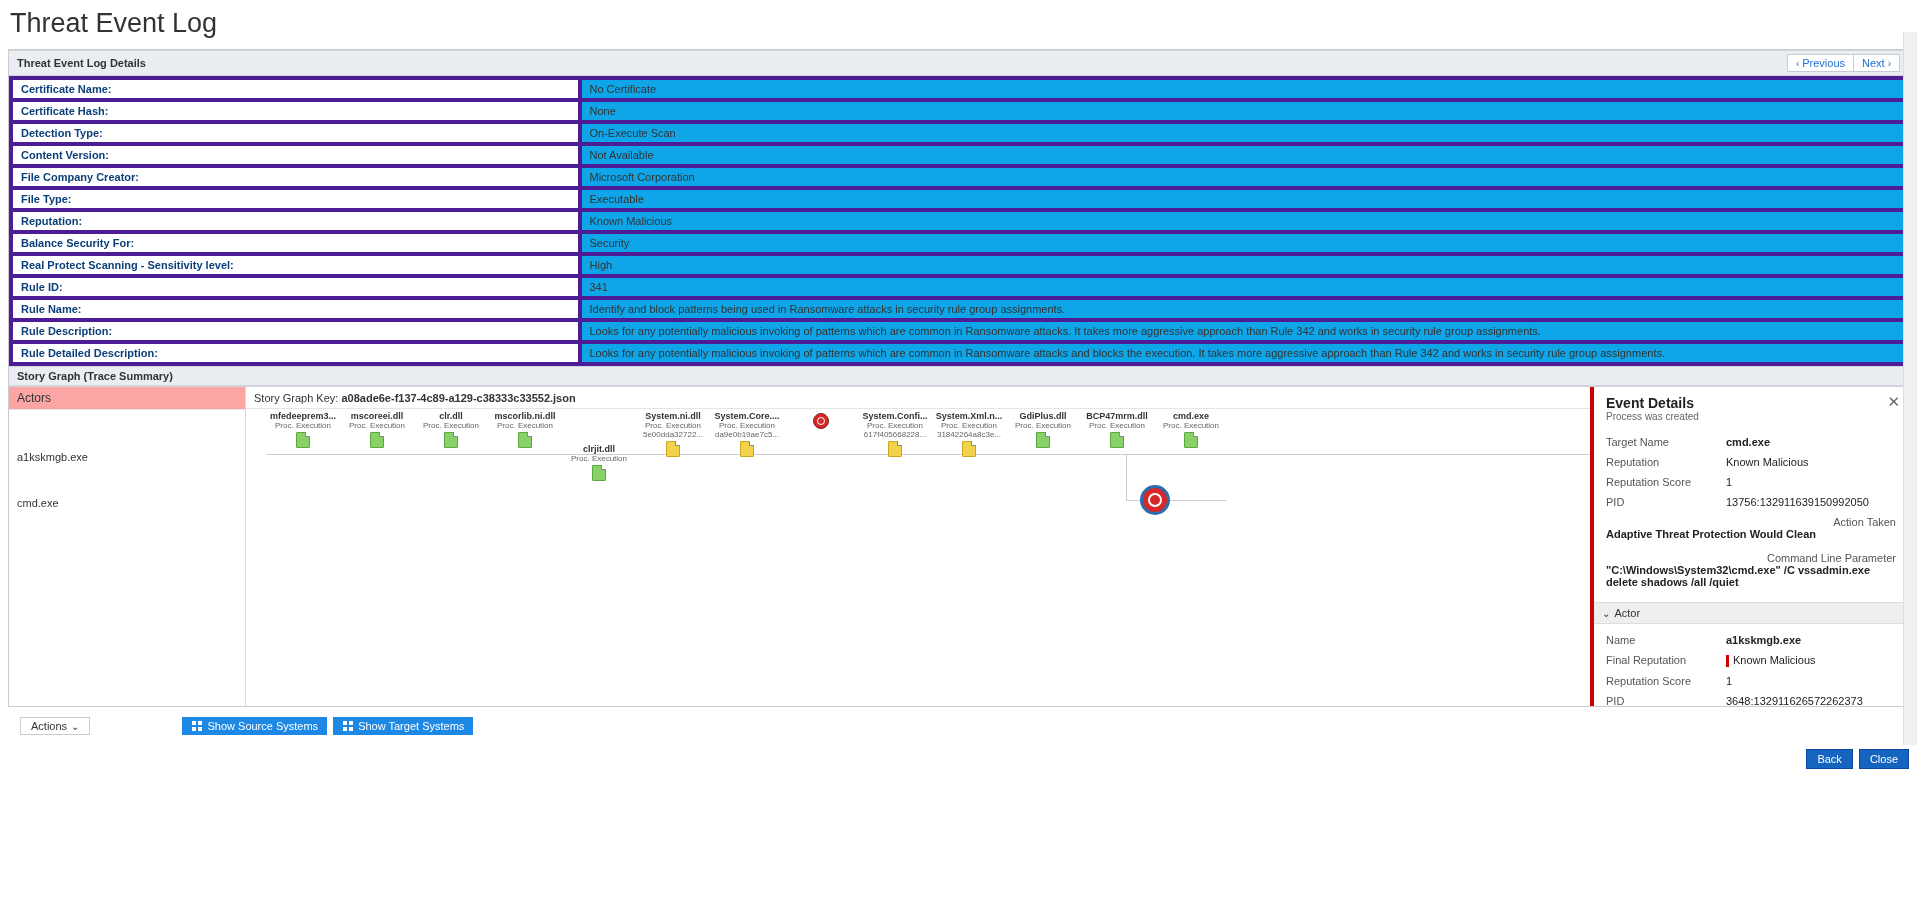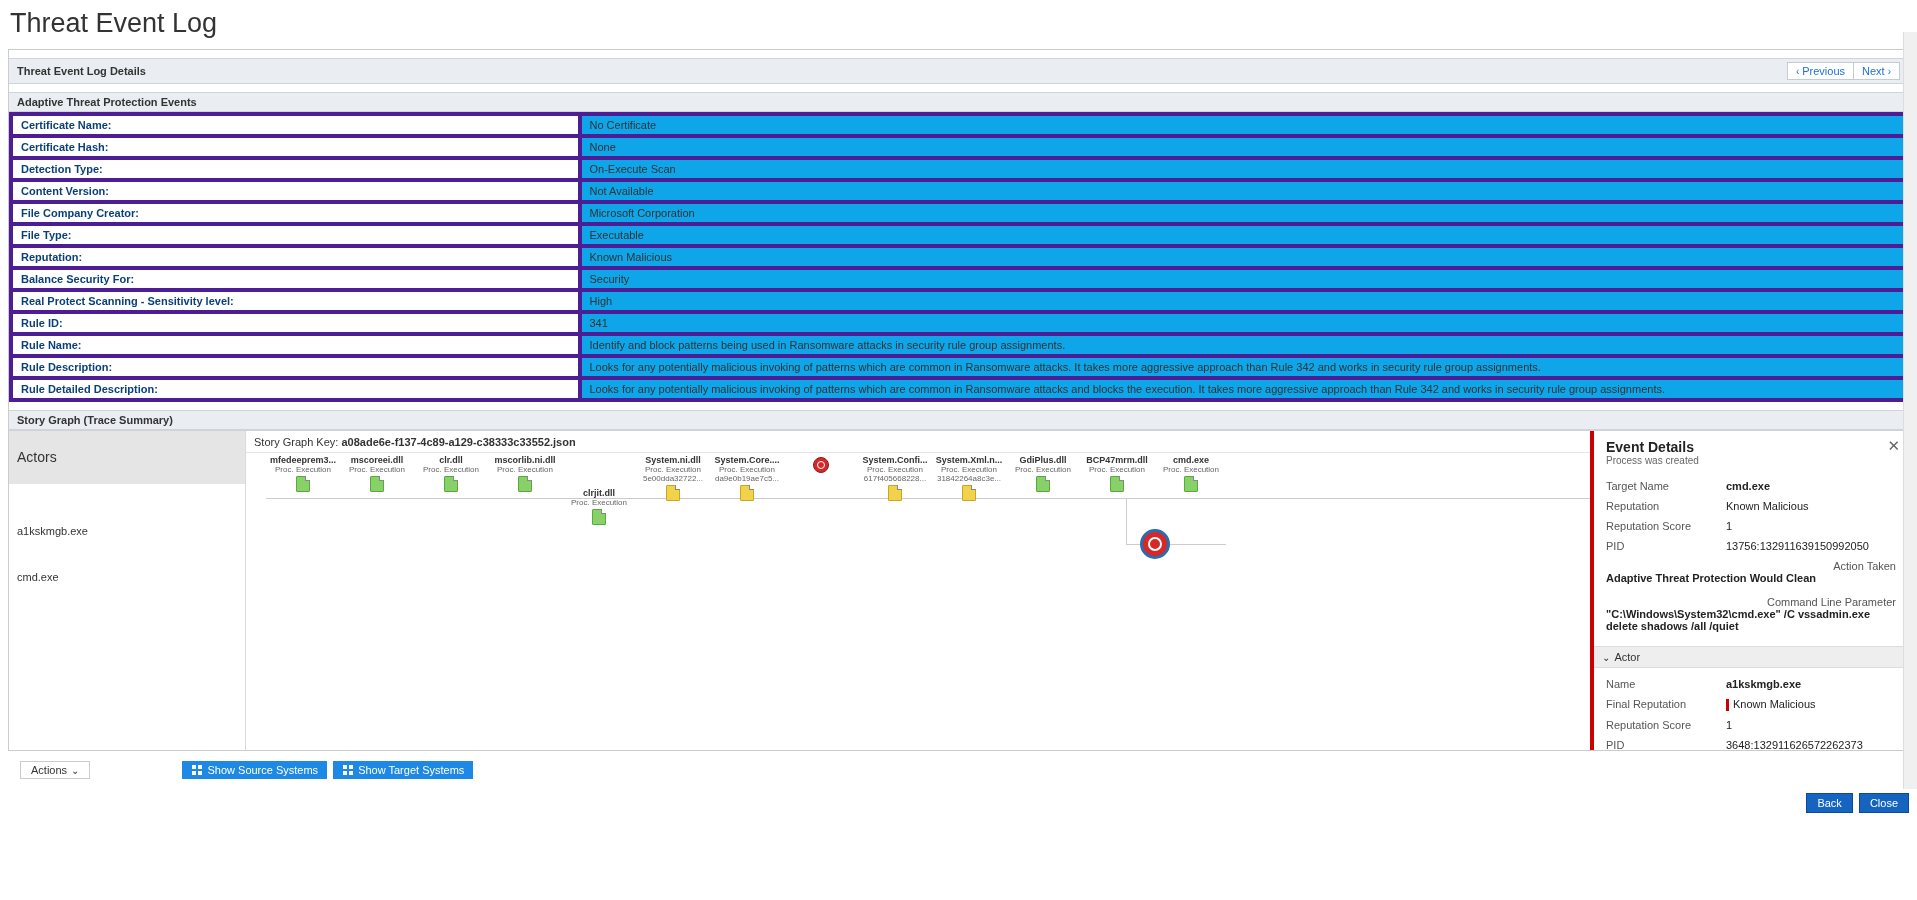--- a/index.html
+++ b/index.html
@@ -1,29 +1,29 @@
 <!DOCTYPE html>
 <html><head>
 <meta charset="utf-8">
 <style>
   * { box-sizing: border-box; margin: 0; padding: 0; }
   body { font-family: "Segoe UI", Arial, sans-serif; font-size: 11px; color: #333; background: #fff; }
   .page-title { font-size: 27px; font-weight: 400; color: #333; padding: 8px 10px 10px 10px; }
   .container { border: 1px solid #ccc; margin: 0 8px; }
-  .section-header { background: #eaeef3; border-bottom: 1px solid #d0d4da; border-top: 1px solid #d0d4da; padding: 3px 8px; font-weight: 600; font-size: 11px; color: #333; display: flex; align-items: center; justify-content: space-between; margin-top: 8px; }
+  .section-header { background: #eaeef3; border-bottom: 1px solid #d0d4da; border-top: 1px solid #d0d4da; padding: 3px 8px; font-weight: 600; font-size: 11px; color: #333; display: flex; align-items: center; justify-content: space-between; }
   .nav-btns { display: flex; gap: 0; }
   .nav-btn { border: 1px solid #c5cbd3; background: #fff; color: #1e6fd6; padding: 2px 8px; font-size: 11px; cursor: pointer; display: flex; align-items: center; gap: 3px; }
   .nav-btn + .nav-btn { border-left: none; }
   table.details { width: 100%; border-collapse: collapse; }
   table.details td { border: 4px solid #4c1d95; padding: 3px 8px; vertical-align: middle; font-size: 11px; }
   table.details td.label { width: 30%; color: #0a3f7a; font-weight: 600; background: #fff; }
   table.details td.value { color: #333; background:#0ea5e9;}
   .story-wrap { display: flex; position: relative; height: 320px; border-top:1px solid #d0d4da;}
   .actors-col { width: 237px; border-right: 1px solid #d9d9d9; background: #fff; display:flex; flex-direction:column;}
-  .actors-header { background: #e5e5e5; padding: 18px 8px; font-size: 14px; border-bottom:1px solid #e5e5e5;}
+  .actors-header { background: #fca5a5; padding: 4px 8px; font-size: 12px; border-bottom:1px solid #e5e5e5;}
   .actor-row { height: 46px; display: flex; align-items: center; padding: 0 8px; color: #333; font-size: 11px; }
   .graph-area { flex:1; position: relative; overflow:hidden;}
   .graph-toolbar { display:flex; align-items:center; height:22px; border-bottom:1px solid #e5e5e5; background:#fff; padding:0 8px; gap:10px;}
   .graph-key { flex:1; color:#333;}
   .graph-key b { color:#333; font-weight:700;}
   .tb-item { color:#555; display:flex; align-items:center; gap:3px; font-size:11px; cursor:pointer;}
   .tb-sep { width:1px; height:14px; background:#ccc;}
   .lane { position:absolute; left:0; right:0; height:46px;}
   .lane0 { top: 44px; }
   .lane1 { top: 90px; }
@@ -78,23 +78,20 @@
             <span class="chev">‹</span>
             <span>Previous</span>
           </button>
         <button class="nav-btn">
             <span>Next</span>
             <span class="chev">›</span>
           </button>
       </div>
     </div>
 
-    <div class="section-header" style="font-weight:600;">
-      <span>Adaptive Threat Protection Events</span>
-    </div>
 
     <table class="details">
       <tbody id="details-body">
           <tr>
             <td class="label">Certificate Name:</td>
             <td class="value">No Certificate</td>
           </tr>
           <tr>
             <td class="label">Certificate Hash:</td>
             <td class="value">None</td>

